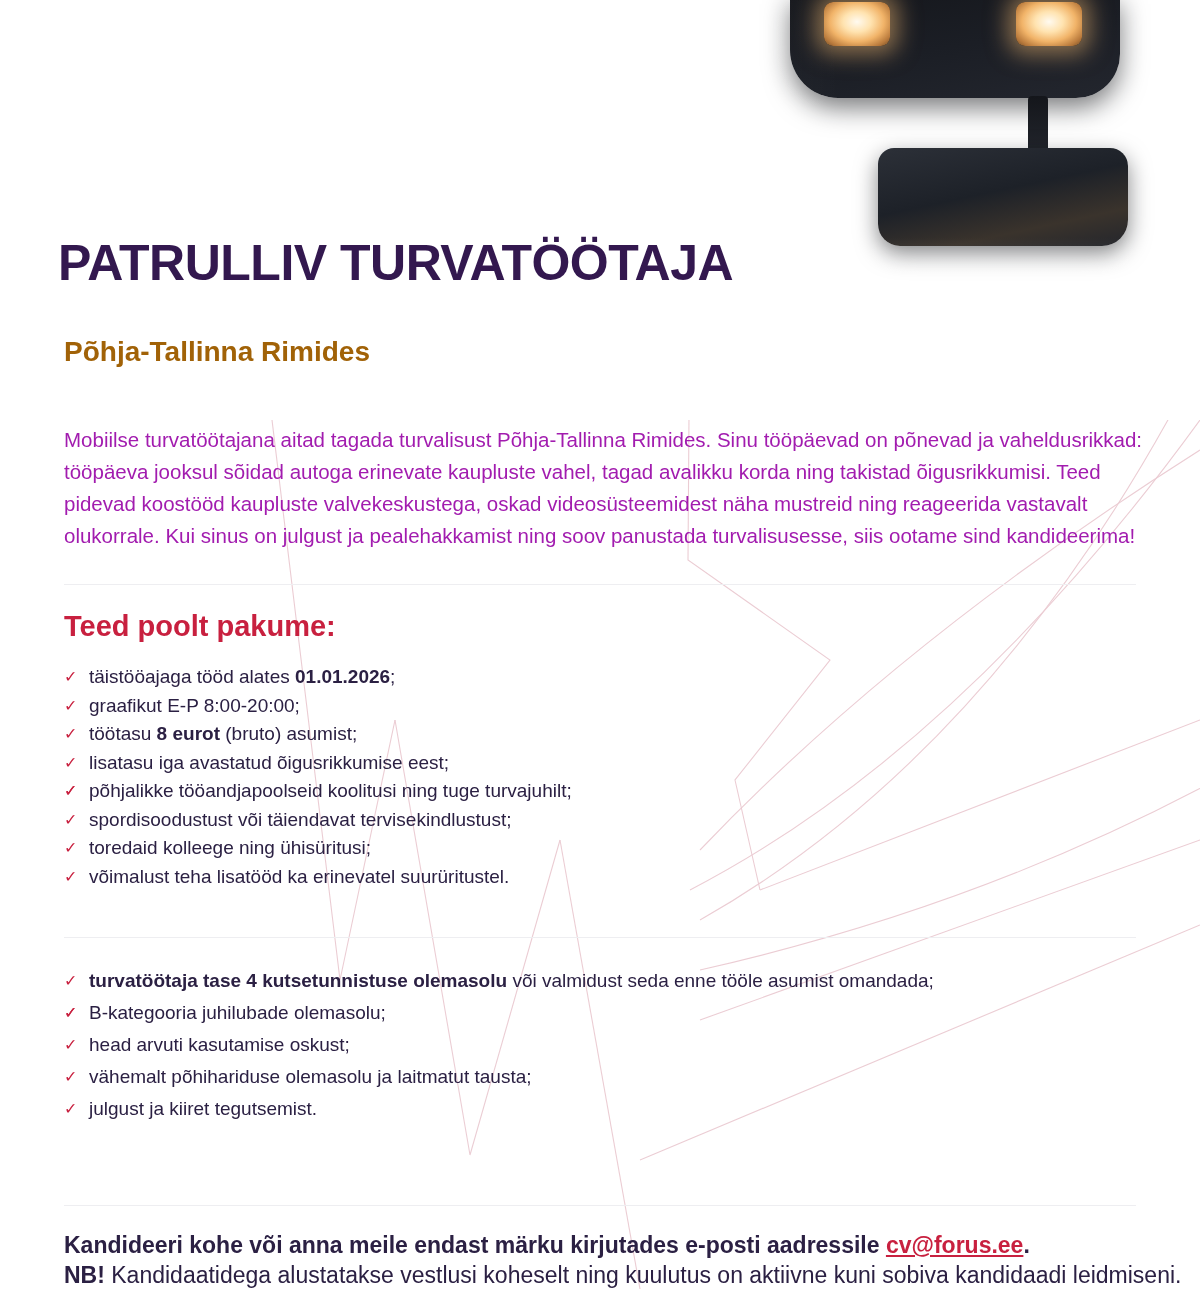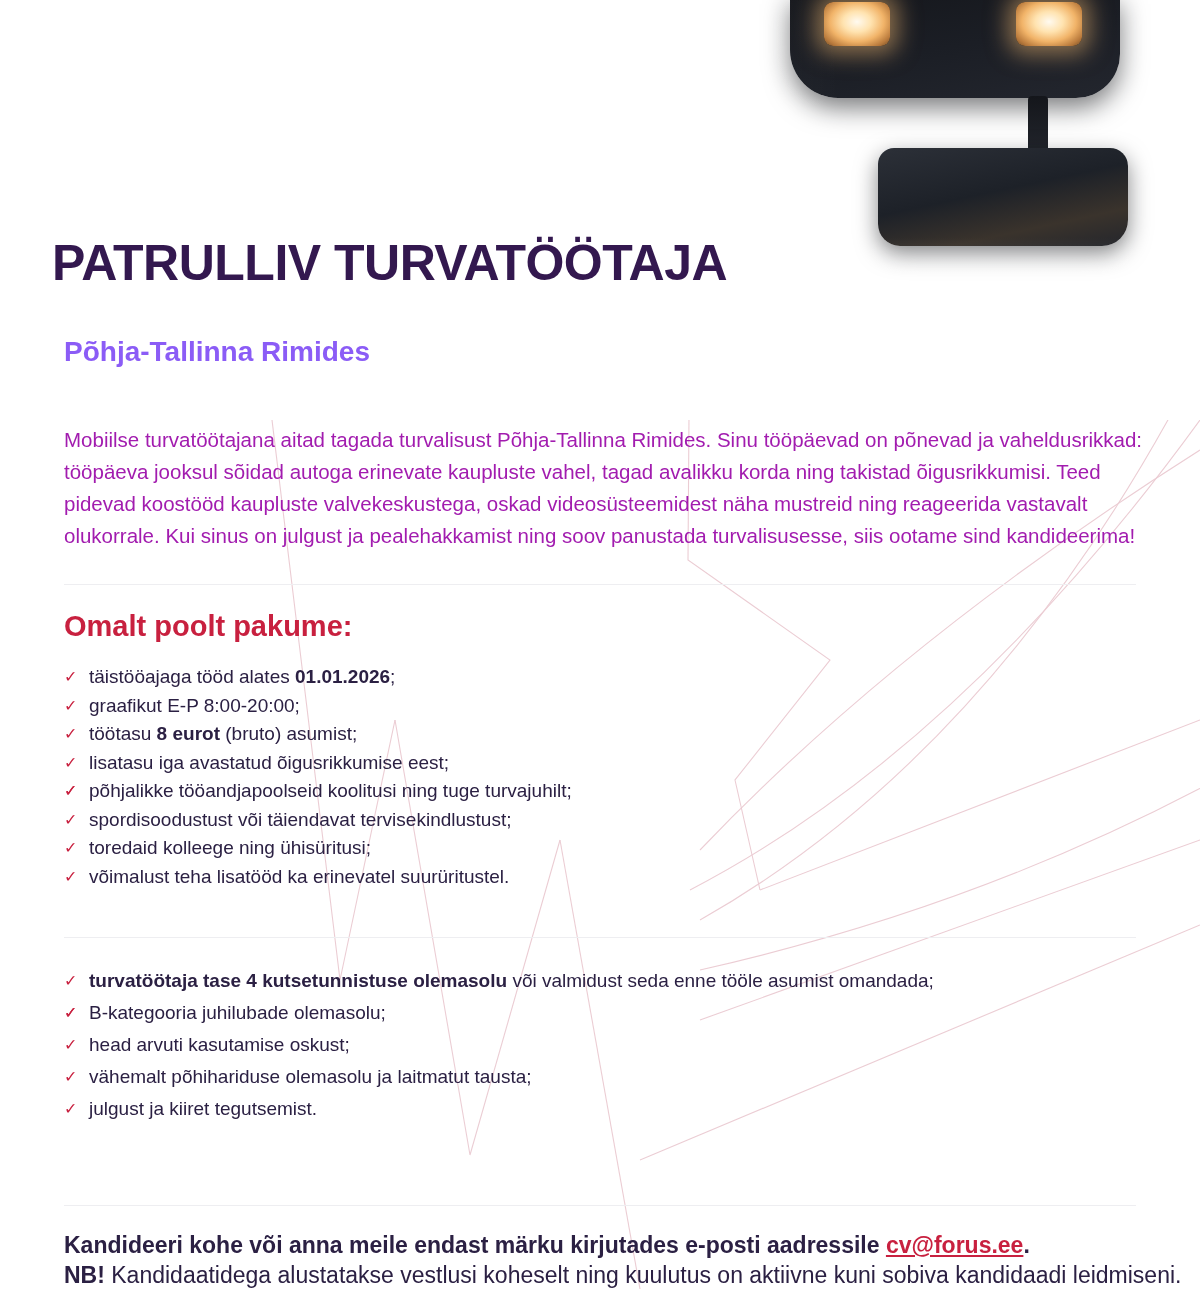--- a/index.html
+++ b/index.html
@@ -104,34 +104,34 @@
   
   .content {
     position: absolute;
     inset: 0;
     z-index: 2;
     padding: 0 64px;
   }
 
   .job-title {
     position: absolute;
-    top: 238px; left: 52px;
+    top: 238px; left: 58px;
     font-size: 50px;
     font-weight: 700;
     letter-spacing: -0.5px;
     color: #33184f;
     line-height: 1;
   }
 
   .job-subtitle {
     position: absolute;
     top: 338px; left: 64px;
     font-size: 28px;
     font-weight: 700;
-    color: #8b5cf6;
+    color: #a16207;
     line-height: 1;
   }
 
   .intro {
     position: absolute;
     top: 424px; left: 64px;
     width: 1090px;
     font-size: 20.5px;
     line-height: 32px;
     color: #a21caf;
@@ -229,21 +229,21 @@
   <div class="content">
 
     <h1 class="job-title">PATRULLIV TURVATÖÖTAJA</h1>
     <h2 class="job-subtitle">Põhja-Tallinna Rimides</h2>
 
     <p class="intro">Mobiilse turvatöötajana aitad tagada turvalisust Põhja-Tallinna Rimides. Sinu tööpäevad on põnevad ja vaheldusrikkad: tööpäeva jooksul sõidad autoga erinevate kaupluste vahel, tagad avalikku korda ning takistad õigusrikkumisi. Teed pidevad koostööd kaupluste valvekeskustega, oskad videosüsteemidest näha mustreid ning reageerida vastavalt olukorrale. Kui sinus on julgust ja pealehakkamist ning soov panustada turvalisusesse, siis ootame sind kandideerima!</p>
 
     <hr class="divider d1">
 
     <div class="section offers">
-      <h3 class="section-heading">Omalt poolt pakume:</h3>
+      <h3 class="section-heading">Teed poolt pakume:</h3>
       <ul class="checklist tight">
           <li><span class="tick">✓</span><span>täistööajaga tööd alates </span><b>01.01.2026</b><span>;</span></li>
           <li><span class="tick">✓</span><span>graafikut E-P 8:00-20:00;</span></li>
           <li><span class="tick">✓</span><span>töötasu </span><b>8 eurot</b><span> (bruto) asumist;</span></li>
           <li><span class="tick">✓</span><span>lisatasu iga avastatud õigusrikkumise eest;</span></li>
           <li><span class="tick">✓</span></li>
           <li><span class="tick">✓</span><span>põhjalikke tööandjapoolseid koolitusi ning tuge turvajuhilt;</span></li>
           <li><span class="tick">✓</span><span>spordisoodustust või täiendavat tervisekindlustust;</span></li>
           <li><span class="tick">✓</span><span>toredaid kolleege ning ühisüritusi;</span></li>
           <li><span class="tick">✓</span><span>võimalust teha lisatööd ka erinevatel suurüritustel.</span></li>

